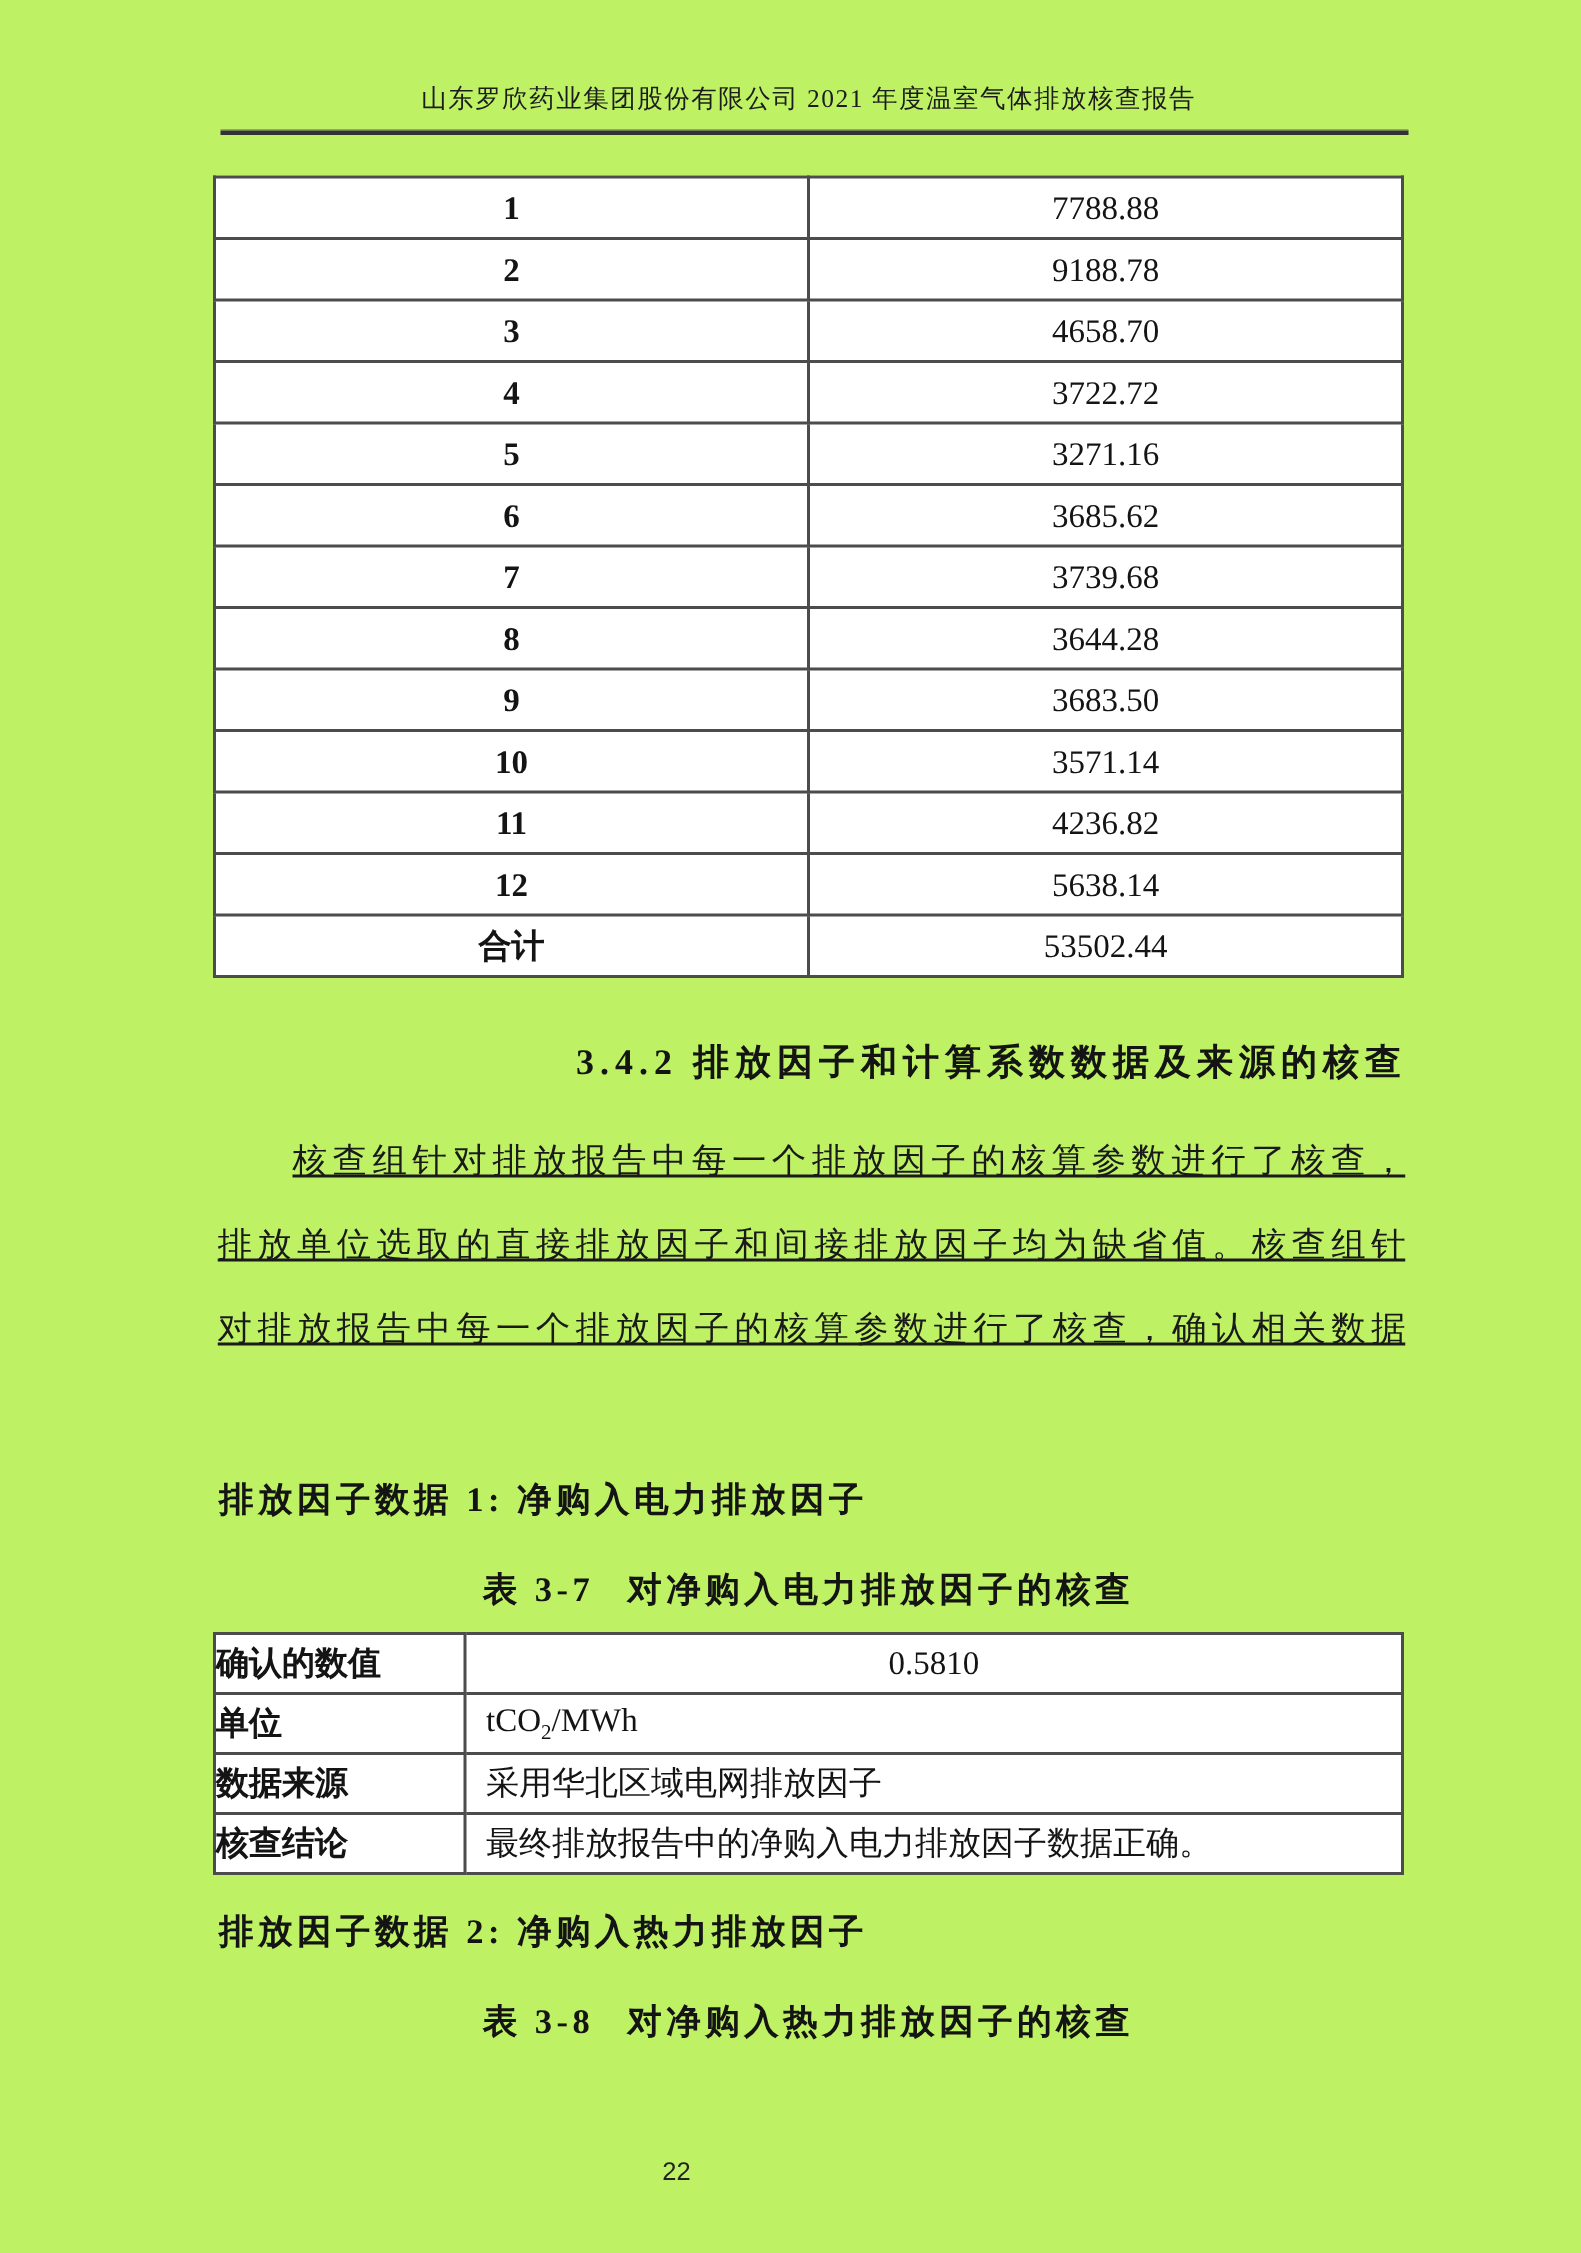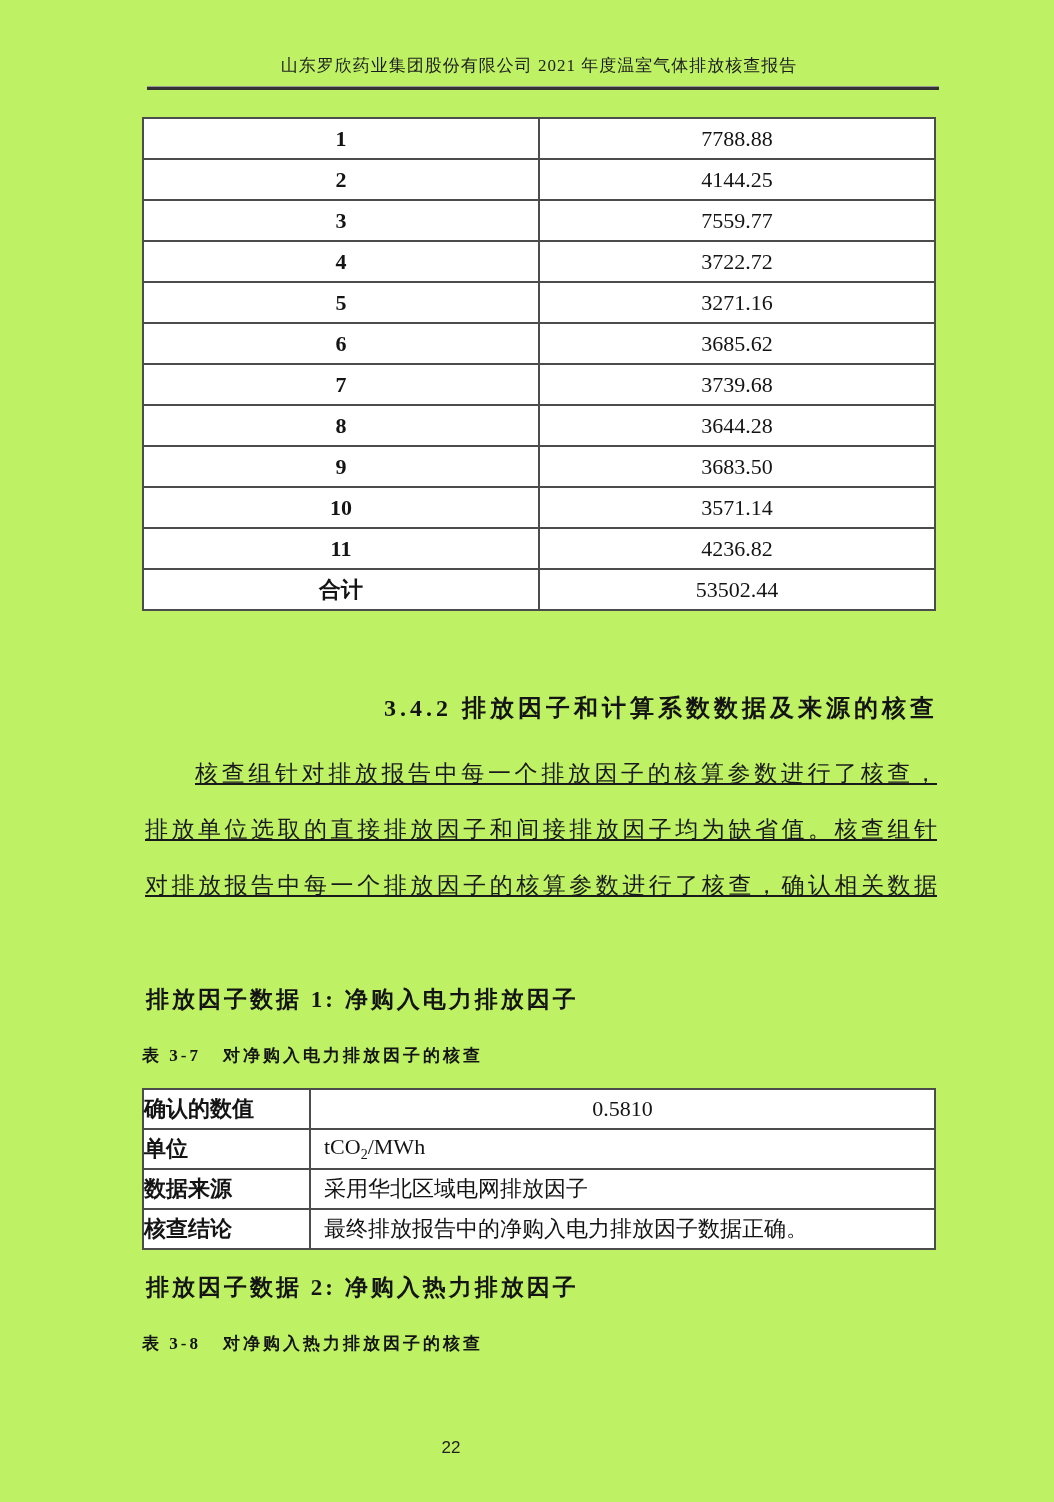--- a/index.html
+++ b/index.html
@@ -45,22 +45,22 @@
   .para .pline.first{text-indent:50px;}
   .para .pline.last{text-align:left;text-align-last:left;}
   
   .factor-heading{
     position:absolute;left:146px;width:792px;
     font-size:23px;font-weight:bold;letter-spacing:3px;white-space:nowrap;
   }
   .fh1{top:984px;}
   .fh2{top:1272px;}
   .tbl-title{
-    position:absolute;left:142px;width:794px;
-    font-size:17px;font-weight:bold;letter-spacing:3px;white-space:nowrap;
+    position:absolute;left:142px;width:794px;text-align:center;
+    font-size:23px;font-weight:bold;letter-spacing:3px;white-space:nowrap;
   }
   .tt1{top:1044px;}
   .tt2{top:1332px;}
   .tbl-title .tno{margin-right:22px;}
   
   .tbl-wrap2{position:absolute;top:1088px;left:142px;width:794px;}
   .tbl-wrap2 td{height:38px;}
   .tbl-wrap2 .col-label{width:165px;font-weight:bold;text-align:left;}
   .tbl-wrap2 .col-value{text-align:left;padding-left:13px;margin-top:14px;}
   .tbl-wrap2 .col-value.centered{text-align:center;padding-left:0;}
@@ -81,25 +81,25 @@
 
   <div class="tbl-wrap1">
     <table>
       <tbody>
         <tr>
           <td class="c-month">1</td>
           <td class="c-val">7788.88</td>
         </tr>
         <tr>
           <td class="c-month">2</td>
-          <td class="c-val">4144.25</td>
+          <td class="c-val">9188.78</td>
         </tr>
         <tr>
           <td class="c-month">3</td>
-          <td class="c-val">7559.77</td>
+          <td class="c-val">4658.70</td>
         </tr>
         <tr>
           <td class="c-month">4</td>
           <td class="c-val">3722.72</td>
         </tr>
         <tr>
           <td class="c-month">5</td>
           <td class="c-val">3271.16</td>
         </tr>
         <tr>
@@ -118,20 +118,24 @@
           <td class="c-month">9</td>
           <td class="c-val">3683.50</td>
         </tr>
         <tr>
           <td class="c-month">10</td>
           <td class="c-val">3571.14</td>
         </tr>
         <tr>
           <td class="c-month">11</td>
           <td class="c-val">4236.82</td>
+        </tr>
+        <tr>
+          <td class="c-month">12</td>
+          <td class="c-val">5638.14</td>
         </tr>
         <tr>
           <td class="c-month">合计</td>
           <td class="c-val">53502.44</td>
         </tr>
       </tbody>
     </table>
   </div>
 
   <div class="sec-heading">3.4.2 排放因子和计算系数数据及来源的核查</div>

